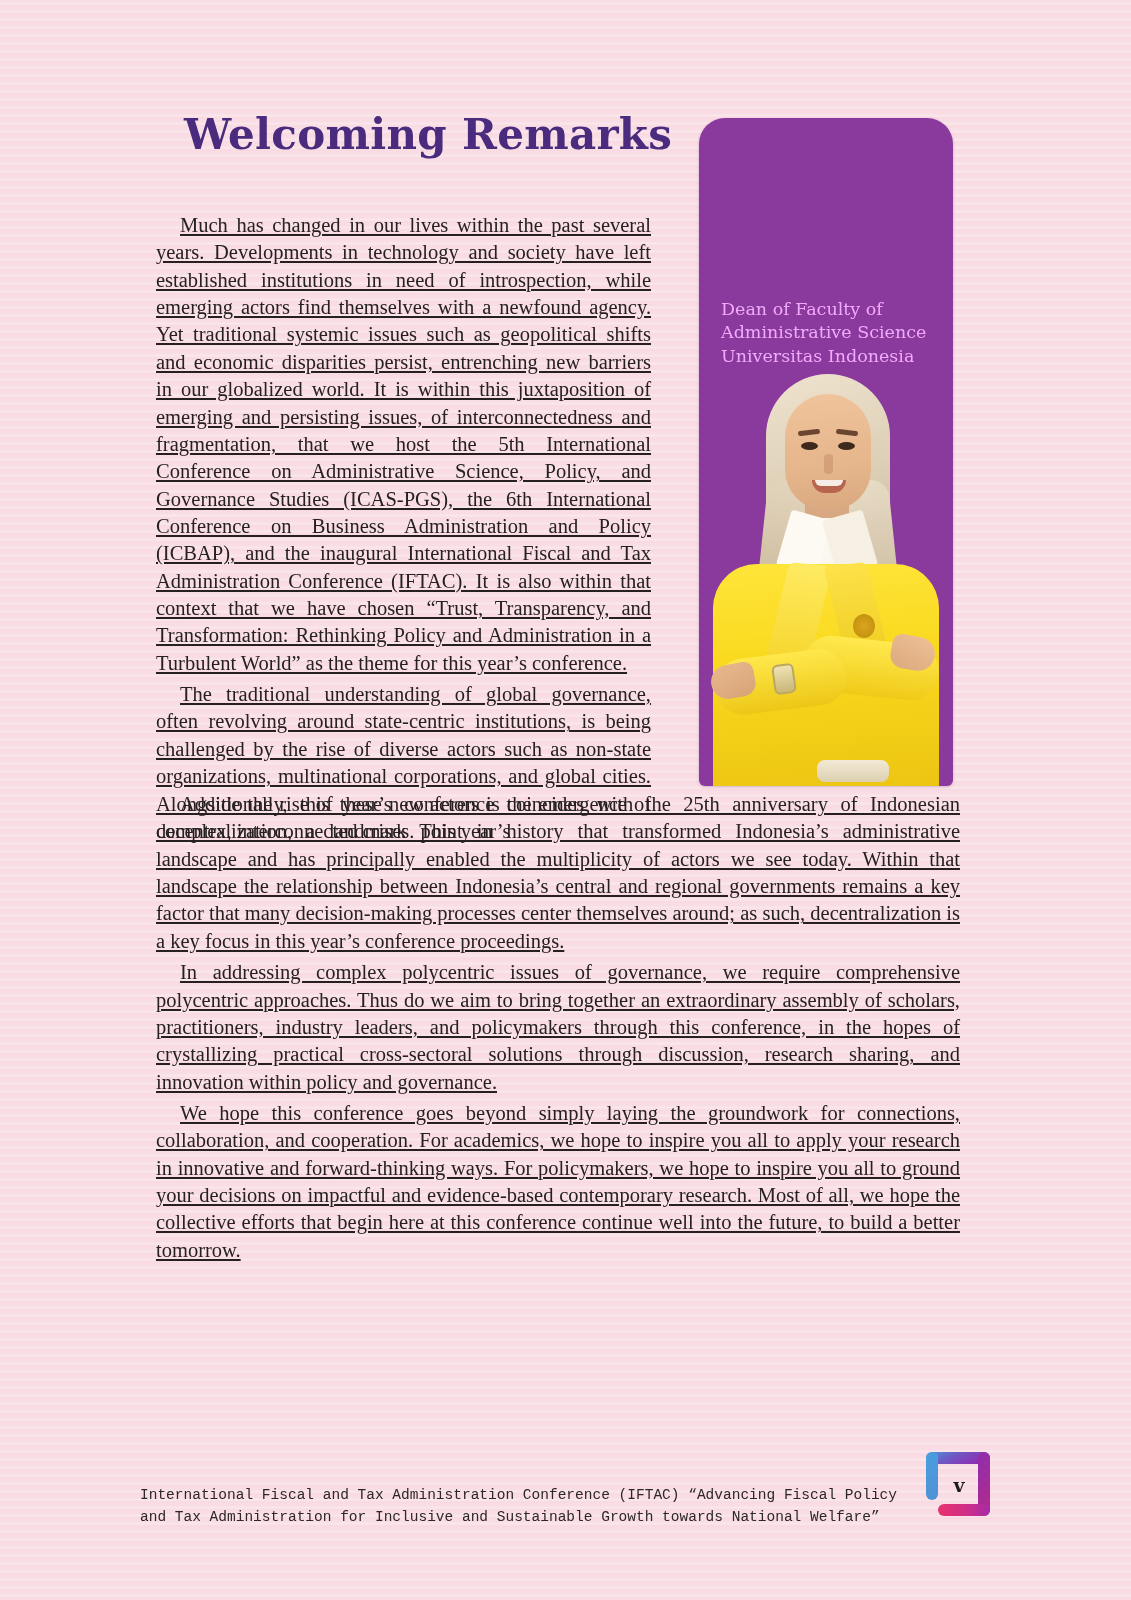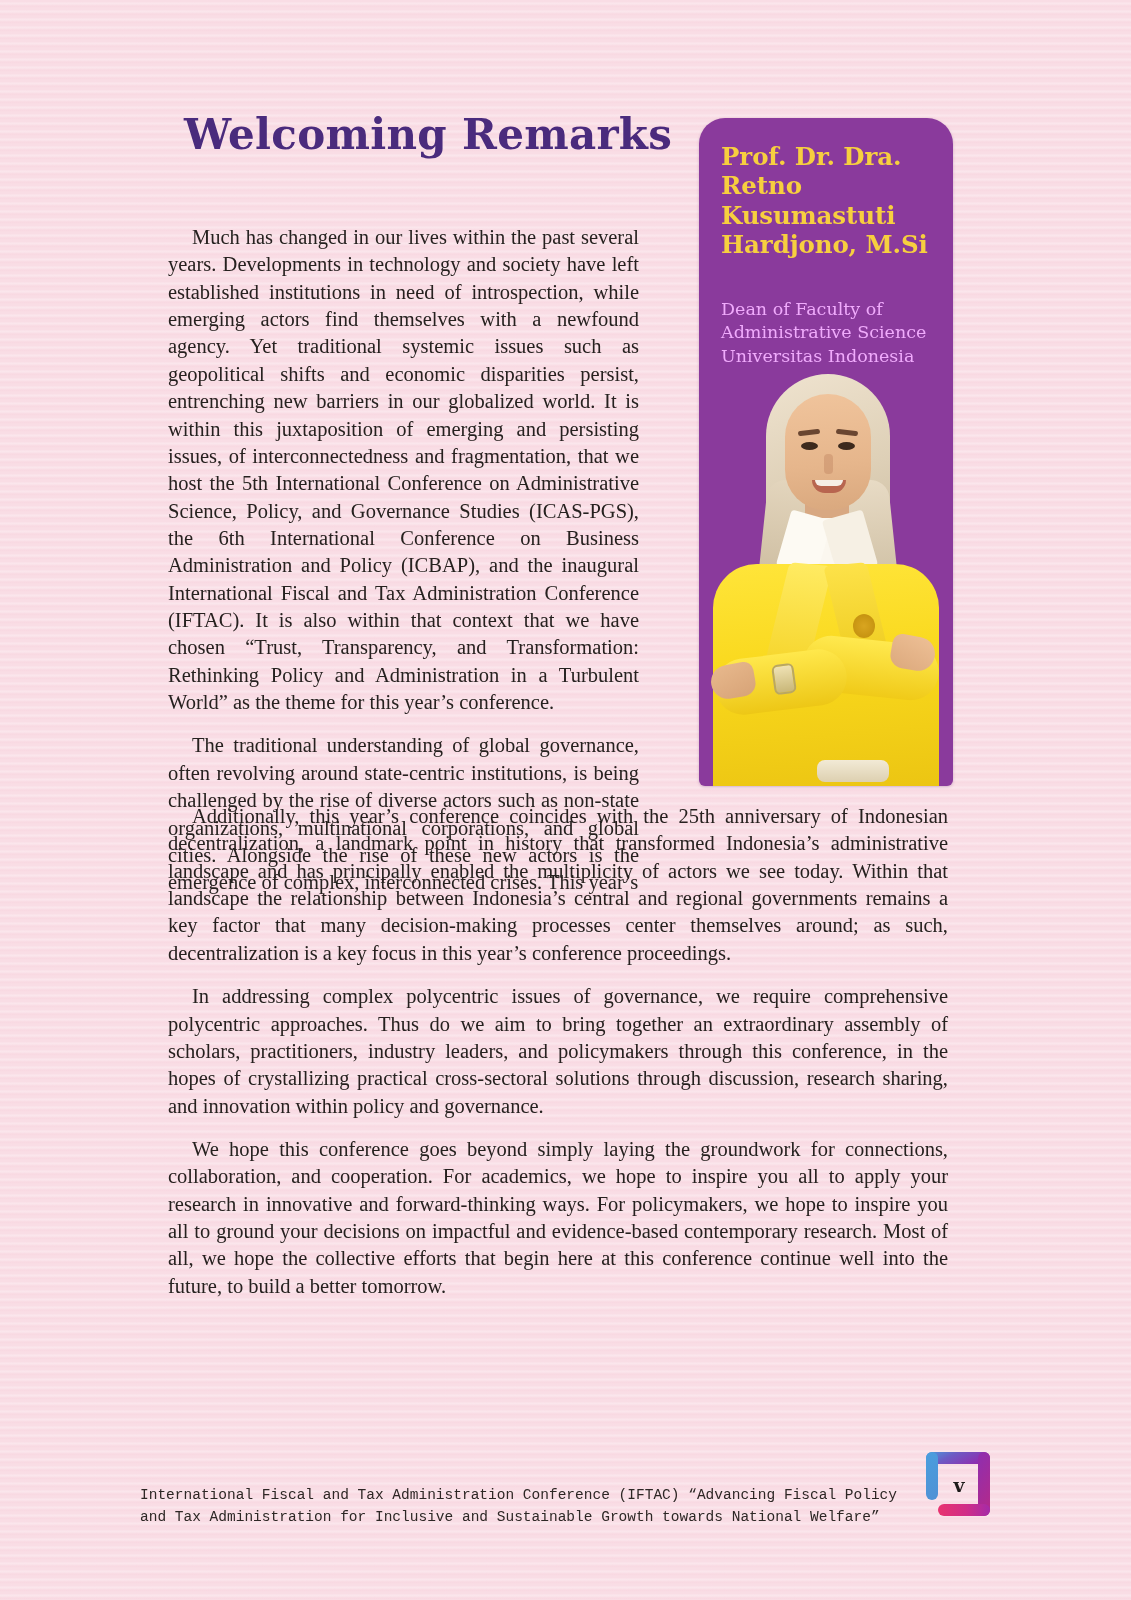--- a/index.html
+++ b/index.html
@@ -226,21 +226,21 @@
   
   .body-text {
     position:absolute;
     font-family:"Liberation Serif", serif;
     font-size:20.5px;
     line-height:1.335;
     color:#26211f;
     text-align:justify;
     text-justify:inter-word;
   }
-  .body-text p { text-indent:24px; margin:16px; }
+  .body-text p { text-indent:24px; margin:4px;text-decoration:underline; }
 
   
   #col-narrow {
     left:152px;
     top:208px;
     width:503px;
   }
   
   #col-wide {
     left:152px;
@@ -288,21 +288,20 @@
 <body>
 
 <div id="page-texture"></div>
 
 <div id="page">
 
   <h1 id="doc-title">Welcoming Remarks</h1>
 
   <div id="speaker-card">
 
-    <div id="speaker-name">Prof. Dr. Dra. Retno Kusumastuti Hardjono, M.Si</div>
 
     <div id="speaker-role">Dean of Faculty of Administrative Science Universitas Indonesia</div>
 
     <div id="speaker-photo">
       <div class="ph ph-hijab"></div>
       <div class="ph ph-hijab-drape-l"></div>
       <div class="ph ph-hijab-drape-r"></div>
       <div class="ph ph-neck"></div>
       <div class="ph ph-face"></div>
       <div class="ph ph-brow-l"></div>

